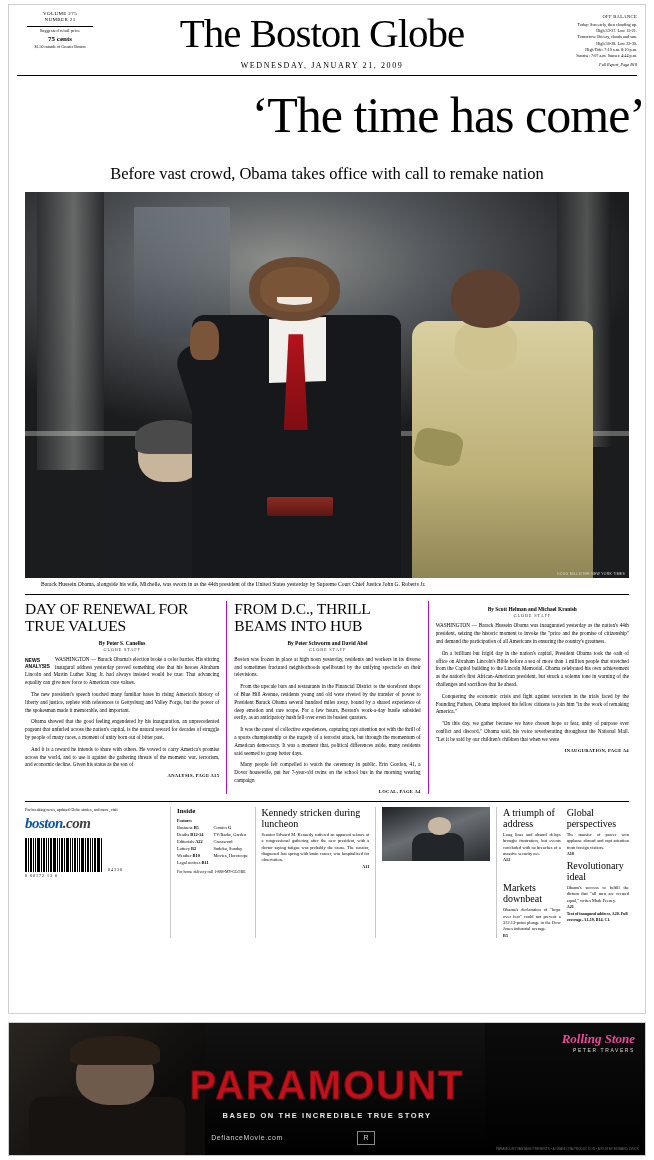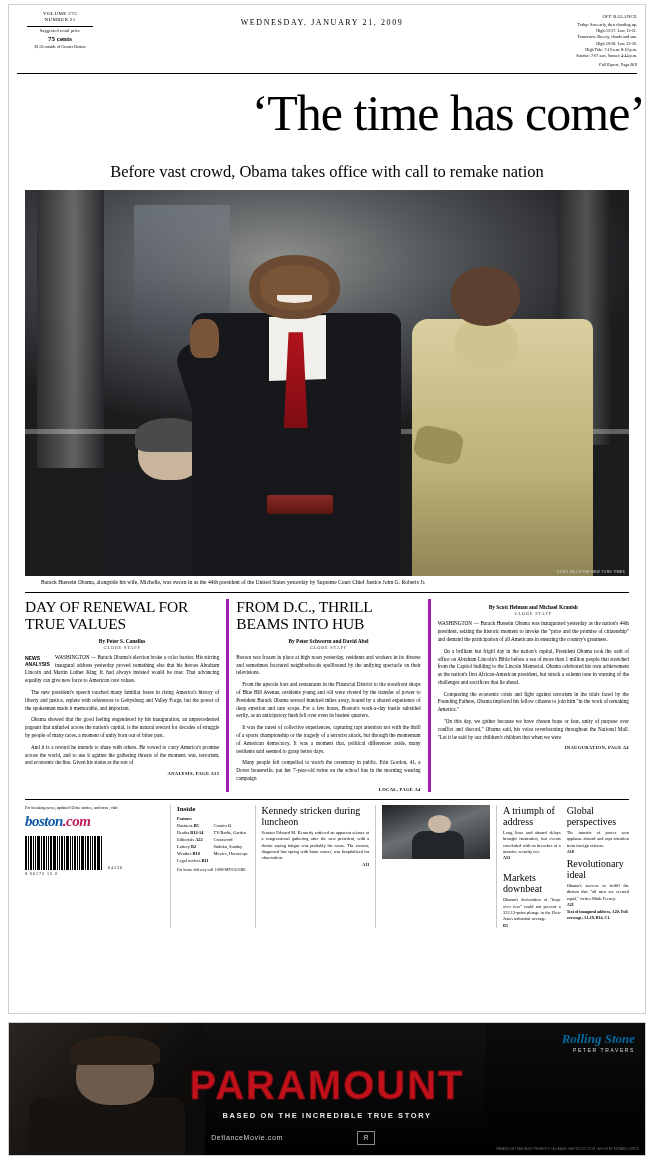--- a/index.html
+++ b/index.html
@@ -61,21 +61,21 @@
   .fig-r .head{position:absolute;left:26%;top:0;width:48%;height:38%;background:#c9b49c;border-radius:50% 50% 40% 40%;}
   .fig-r .hair{position:absolute;left:24%;top:-2%;width:52%;height:22%;background:#4a4a4a;border-radius:50% 50% 20% 20%;}
   .fig-r .body{position:absolute;left:0;top:32%;width:100%;height:68%;background:#1a1c20;border-radius:14px 14px 0 0;}
   .photo .bible{position:absolute;left:40%;top:79%;width:11%;height:5%;background:linear-gradient(180deg,#8c2a24,#5c1712);border-radius:2px;}
   .photo .credit{position:absolute;right:4px;bottom:2px;font-size:3.4px;color:#d8d8d8;letter-spacing:.3px;font-family:"Liberation Sans",sans-serif;}
   .caption{font-family:"Liberation Serif",serif;font-size:5.6px;line-height:1.35;margin:3px 16px 0;text-align:left;}
 
   
   .stories{display:flex;margin:6px 16px 0;border-top:1px solid #000;padding-top:6px;}
   .col{width:33.33%;box-sizing:border-box;padding:0 7px;}
-  .col + .col{border-left:3px solid #a21caf;}
+  .col + .col{border-left:1px solid #a21caf;}
   .col:first-child{padding-left:0;}
   .col:last-child{padding-right:0;}
   .col h2{font-size:15.5px;line-height:1.05;margin:0 0 6px;font-weight:normal;letter-spacing:-.2px;}
   .byline{font-size:5.4px;text-align:center;font-weight:bold;font-family:"Liberation Serif",serif;margin:5px 0 1px;}
   .bysrc{font-size:4.4px;text-align:center;letter-spacing:.8px;color:#333;margin-bottom:4px;text-transform:uppercase;}
   .body p{font-size:5.2px;line-height:1.5;margin:0 0 4px;text-align:justify;}
   .body p.first{text-indent:0;}
   .body p.ind{text-indent:6px;}
   .newsanalysis{float:left;width:26px;margin:1px 4px 1px 0;font-family:"Liberation Sans",sans-serif;font-weight:bold;font-size:5px;line-height:1.25;text-transform:uppercase;}
   .jump{font-size:4.6px;text-align:right;font-weight:bold;letter-spacing:.3px;margin-top:2px;text-transform:uppercase;}
@@ -84,21 +84,21 @@
   .bottom{display:flex;margin:7px 16px 0;border-top:1px solid #000;padding-top:5px;}
   .bb{box-sizing:border-box;padding:0 6px;}
   .bb + .bb{border-left:1px solid #c8c8c8;}
   .bb-1{width:24%;padding-left:0;}
   .bb-2{width:14%;}
   .bb-3{width:20%;}
   .bb-4{width:20%;}
   .bb-5{width:22%;padding-right:0;}
   .tiny{font-size:4px;line-height:1.4;}
   .bdotcom{font-family:"Liberation Serif",serif;font-size:15px;font-style:italic;font-weight:bold;color:#0b56a4;margin:3px 0 4px;letter-spacing:-.5px;}
-  .bdotcom .dot{color:#be185d;}
+  .bdotcom .dot{color:#404040;}
   .barcode{display:flex;align-items:flex-end;gap:1px;height:34px;margin-top:2px;}
   .barcode i{display:block;background:#000;width:1px;height:100%;}
   .bc-num{font-size:4px;letter-spacing:1px;margin-top:1px;}
   .bb h4{font-size:7px;margin:0 0 3px;font-weight:bold;font-family:"Liberation Serif",serif;}
   .idx-row{display:flex;justify-content:space-between;font-size:4.4px;line-height:1.55;}
   .idx-col{width:49%;}
   .promo-h{font-size:10px;font-weight:normal;line-height:1.1;margin:0 0 3px;}
   .promo-p{font-size:4.4px;line-height:1.45;text-align:justify;}
   .promo-img{width:100%;height:54px;background:linear-gradient(160deg,#1d2024,#6a6f73 45%,#2a2d31);position:relative;overflow:hidden;}
   .promo-img .p-head{position:absolute;left:42%;top:18%;width:22%;height:34%;background:#c8b7a3;border-radius:50%;}
@@ -111,41 +111,42 @@
   .ad .left .face{position:absolute;left:34%;top:16%;width:40%;height:46%;background:#6e5b4b;border-radius:48% 48% 42% 42%;}
   .ad .left .hair{position:absolute;left:31%;top:10%;width:46%;height:22%;background:#2a2018;border-radius:50% 50% 16% 16%;}
   .ad .left .coat{position:absolute;left:10%;top:56%;width:80%;height:44%;background:#171310;border-radius:14px 14px 0 0;}
   .ad .mid{position:absolute;left:196px;top:0;right:160px;height:100%;background:linear-gradient(180deg,#121212,#000);}
   .ad .craig{position:absolute;top:16px;left:0;right:0;text-align:center;color:#fff;font-family:"Liberation Sans",sans-serif;font-size:18px;letter-spacing:4px;font-weight:bold;}
   .ad .title{position:absolute;top:40px;left:0;right:0;text-align:center;color:#c1121c;font-family:"Liberation Sans",sans-serif;font-size:40px;letter-spacing:2px;font-weight:bold;-webkit-text-stroke:1px #7a0b12;}
   .ad .tag{position:absolute;top:88px;left:0;right:0;text-align:center;color:#e8e8e8;font-family:"Liberation Sans",sans-serif;font-size:7.5px;letter-spacing:1.6px;font-weight:bold;}
   .ad .site{position:absolute;bottom:14px;left:0;right:160px;text-align:center;color:#cfcfcf;font-family:"Liberation Sans",sans-serif;font-size:7px;letter-spacing:.6px;}
   .ad .rating{position:absolute;bottom:10px;left:50%;margin-left:30px;width:16px;height:12px;border:1px solid #8a8a8a;color:#cfcfcf;font-size:7px;text-align:center;line-height:12px;font-family:"Liberation Sans",sans-serif;}
   .ad .right{position:absolute;right:0;top:0;width:160px;height:100%;background:linear-gradient(180deg,#0c0c0c,#000);}
-  .ad .rs{position:absolute;right:10px;top:8px;color:#0369a1;font-family:"Liberation Serif",serif;font-style:italic;font-size:13px;font-weight:bold;text-align:right;}
+  .ad .rs{position:absolute;right:10px;top:8px;color:#ec4899;font-family:"Liberation Serif",serif;font-style:italic;font-size:13px;font-weight:bold;text-align:right;}
   .ad .rs-sub{position:absolute;right:10px;top:24px;color:#d9d9d9;font-family:"Liberation Sans",sans-serif;font-size:5px;letter-spacing:1.6px;text-align:right;}
   .ad .quote{position:absolute;right:8px;top:40px;width:150px;color:#fff;font-family:"Liberation Sans",sans-serif;font-size:10px;line-height:1.2;text-align:right;font-weight:bold;}
   .ad .credits{position:absolute;right:6px;bottom:4px;color:#6d6d6d;font-size:3.2px;text-align:right;font-family:"Liberation Sans",sans-serif;}
 </style>
 </head>
 <body>
 
 <div class="page">
   <div class="sheet">
 
     <div class="masthead">
       <div class="mh-left">
         <div class="vol">VOLUME 275</div>
         <div class="num">NUMBER 21</div>
         <div class="rule"></div>
         <div class="sub">Suggested retail price</div>
         <div class="price">75 cents</div>
         <div class="note">$1.50 outside of Greater Boston</div>
       </div>
       <div class="mh-center">
+        <div class="logo">The Boston Globe</div>
         <div class="date">Wednesday, January 21, 2009</div>
       </div>
       <div class="mh-right">
         <div class="wx-title">Off balance</div>
         <div class="wx-line">Today: Sun early, then clouding up.</div>
         <div class="wx-line">High 33-37. Low 15-21.</div>
         <div class="wx-line">Tomorrow: Breezy, clouds and sun.</div>
         <div class="wx-line">High 30-38. Low 22-30.</div>
         <div class="wx-line">High Tide: 7:10 a.m. 8:10 p.m.</div>
         <div class="wx-line">Sunrise: 7:07 a.m. Sunset: 4:44 p.m.</div>
@@ -311,21 +312,21 @@
           <div class="p-head"></div>
         </div>
       </div>
 
       <div class="bb bb-5">
         <div style="display:flex;gap:6px;">
           <div style="width:48%;">
             <div class="promo-h">A triumph of address</div>
             <div class="promo-p">Long lines and absurd delays brought frustration, but events concluded with no breaches of a massive security net.</div>
             <div class="jump-s">A12</div>
-            <div class="promo-h" style="margin-top:12px;">Markets downbeat</div>
+            <div class="promo-h" style="margin-top:20px;">Markets downbeat</div>
             <div class="promo-p">Obama's declaration of "hope over fear" could not prevent a 332.13-point plunge in the Dow Jones industrial average.</div>
             <div class="jump-s">B5</div>
           </div>
           <div style="width:52%;">
             <div class="promo-h">Global perspectives</div>
             <div class="promo-p">The transfer of power won applause abroad and rapt attention from foreign visitors.</div>
             <div class="jump-s">A18</div>
             <div class="promo-h" style="margin-top:4px;">Revolutionary ideal</div>
             <div class="promo-p">Obama's success to fulfill the dictum that "all men are created equal," writes Mark Feeney.</div>
             <div class="jump-s">A21</div>

